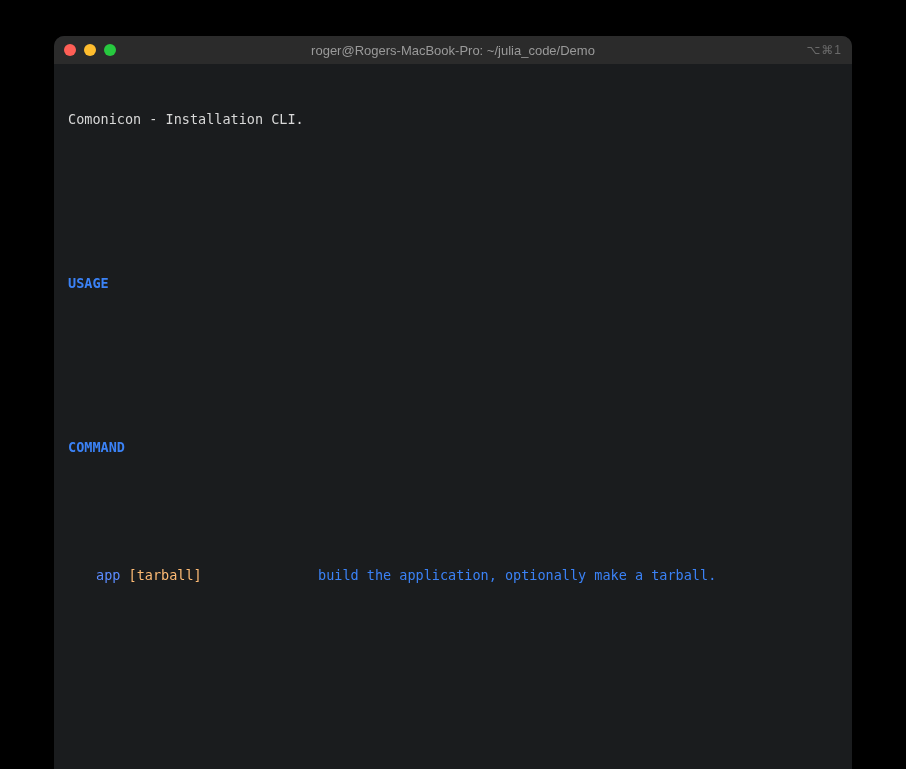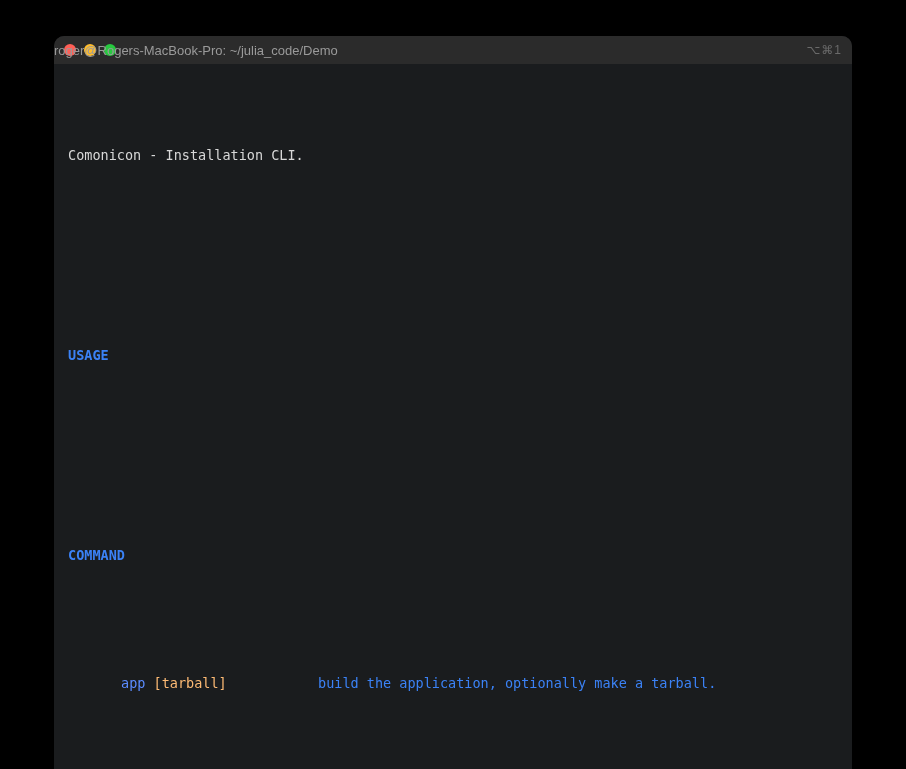--- a/index.html
+++ b/index.html
@@ -37,45 +37,45 @@
       width: 12px;
       height: 12px;
       border-radius: 50%;
     }
     .dot.red { background: #ff5f56; }
     .dot.yellow { background: #ffbd2e; }
     .dot.green { background: #27c93f; }
     .title {
       position: absolute;
       left: 0; right: 0;
-      text-align: left;
+      text-align: center;
       color: #9a9a9a;
       font-size: 13px;
       font-family: -apple-system, BlinkMacSystemFont, "Helvetica Neue", sans-serif;
       pointer-events: none;
     }
     .titlebar-right {
       margin-left: auto;
       color: #6a6a6a;
       font-size: 12px;
       font-family: -apple-system, sans-serif;
       letter-spacing: 1px;
     }
     .terminal {
       padding: 10px 14px 14px 14px;
       font-size: 13.5px;
       line-height: 1.35;
       color: #d8d8d8;
       white-space: pre;
     }
-    .line { white-space: pre-wrap; min-height: 1.35em; margin-top: 36px; }
+    .line { white-space: pre-wrap; min-height: 1.35em; }
     .blank { height: 1.35em; }
     .bold { font-weight: bold; color: #3b82f6; }
     .cyan { color: #2bc4c4; }
-    .blue { color: #5b8bff; margin-left: 25px; }
+    .blue { color: #5b8bff; }
     .darkcyan { color: #fdba74; }
     .indent1 { padding-left: 28px; }
     .cmd-row {
       display: flex;
       padding-left: 28px;
     }
     .cmd-left {
       width: 222px;
       flex-shrink: 0;
     }

